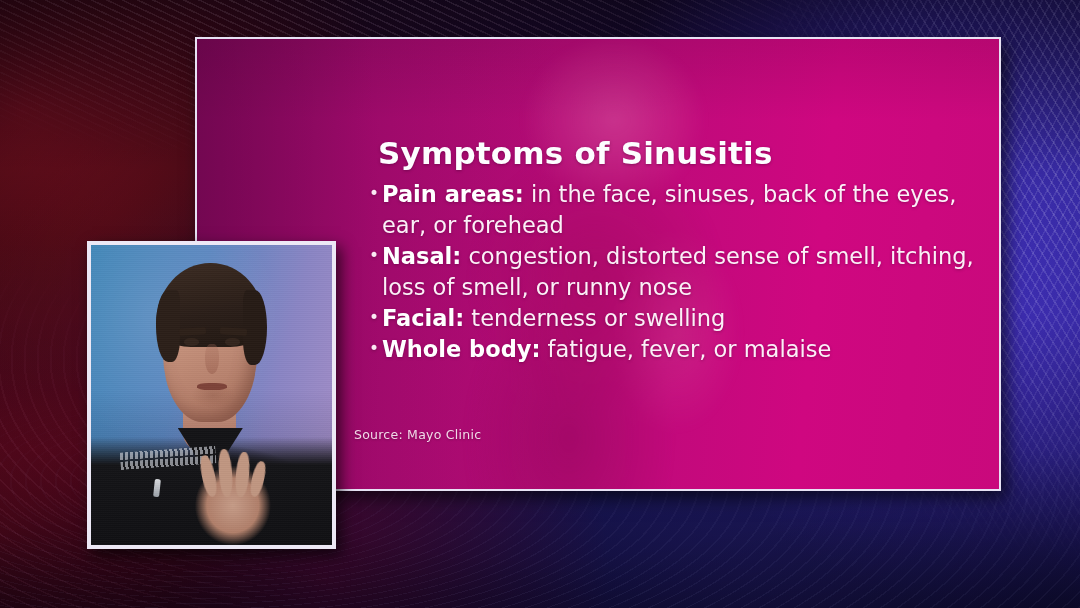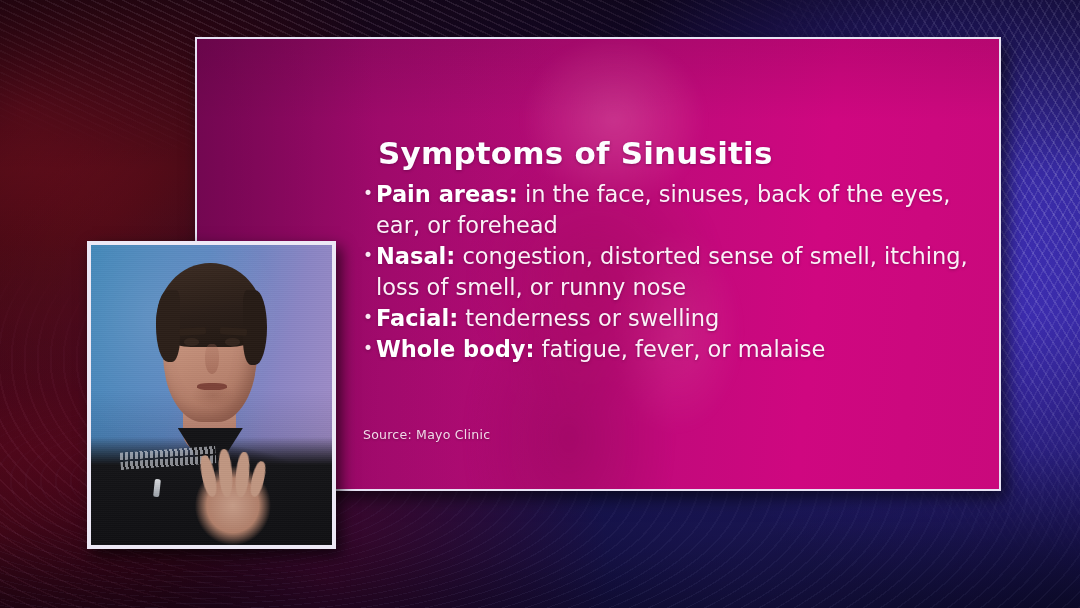--- a/index.html
+++ b/index.html
@@ -144,21 +144,21 @@
     font-size: 31px;
     font-weight: 700;
     letter-spacing: 0.2px;
     color: #fdfdff;
     text-shadow: 0 1px 3px rgba(70,0,50,0.45);
     white-space: nowrap;
     margin-left: 24px;
   }
   #bullet-list {
     position: absolute;
-    left: 166px;
+    left: 172px;
     top: 140px;
     width: 620px;
     margin: 0;
     padding: 0;
     list-style: none;
   }
   .bullet {
     position: relative;
     padding-left: 13px;
     font-size: 22.5px;
@@ -179,21 +179,20 @@
     color: #ffffff;
   }
   #slide-source {
     position: absolute;
     left: 157px;
     top: 388px;
     font-size: 12.5px;
     color: #f2d9e8;
     letter-spacing: 0.25px;
     text-shadow: 0 1px 2px rgba(70,0,50,0.4);
-    margin-left: 9px;
   }
 
   
   #video-inset {
     position: absolute;
     left: 87px;
     top: 241px;
     width: 249px;
     height: 308px;
     border: 4px solid #ece8f5;

